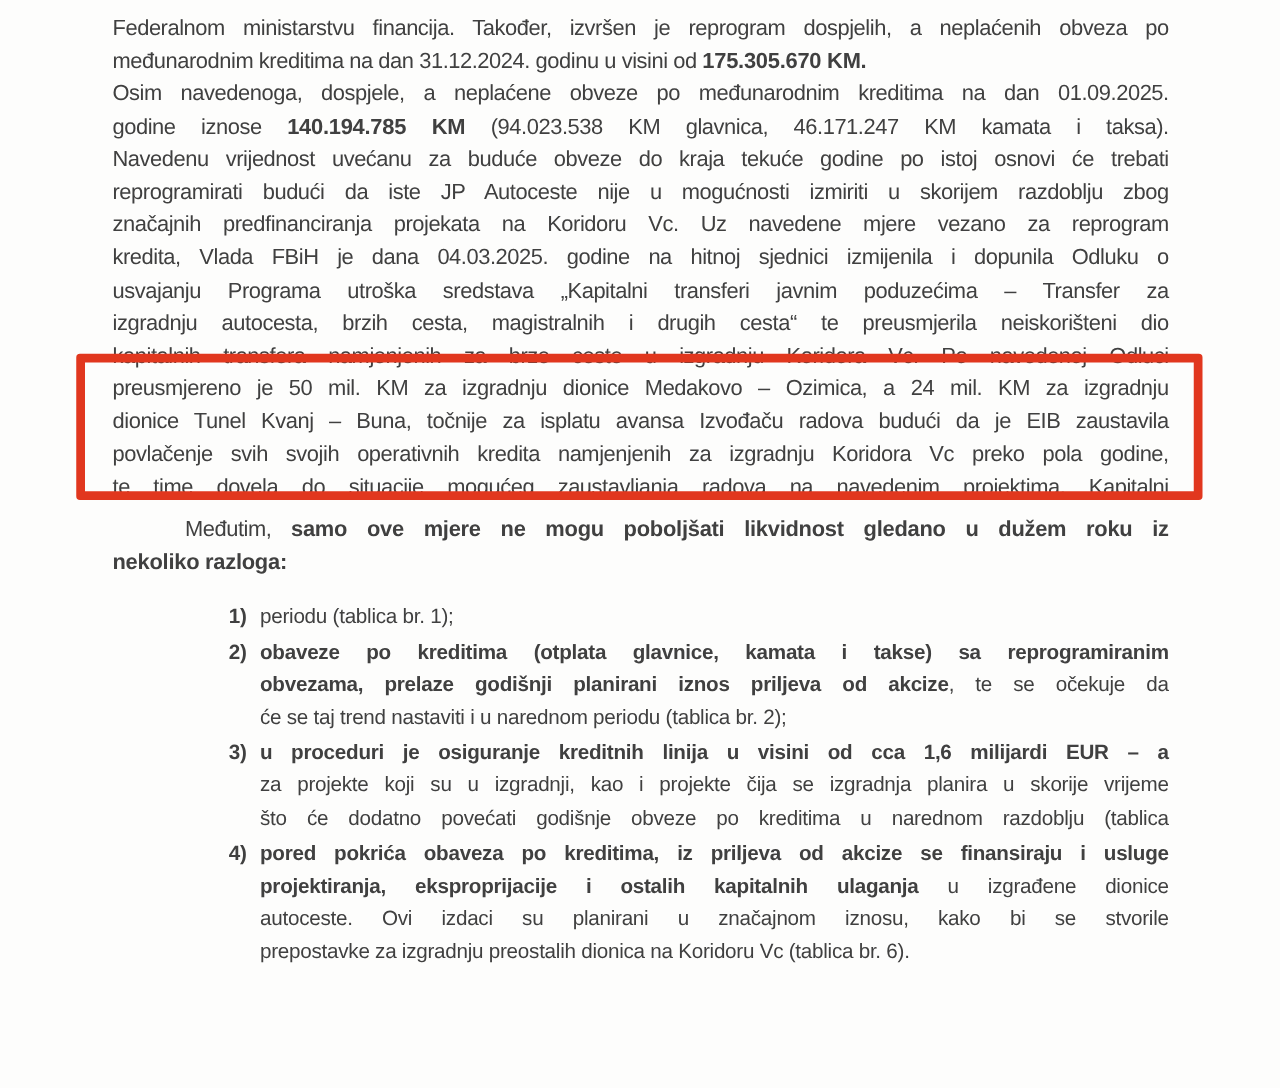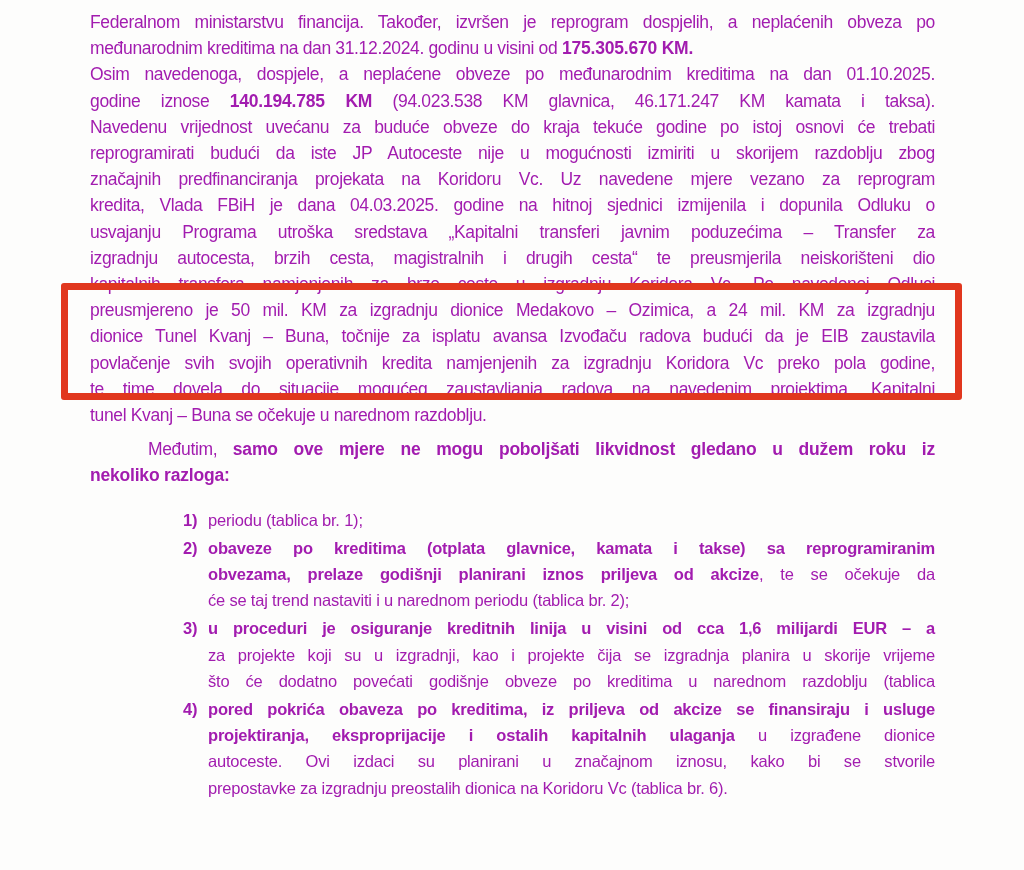--- a/index.html
+++ b/index.html
@@ -36,41 +36,40 @@
     width:901px;height:117px;
     border:7px solid #e1371e;
     border-radius:3px;
     box-sizing:border-box;
     pointer-events:none;
   }
 </style>
 </head>
 <body>
 
-<div class="page" style="background: rgb(253, 253, 252); color: #a21caf;">
+<div class="page" style="background: rgb(253, 253, 252); color: #404040;">
   <div class="doc">
     <div class="para">
         <div class="line j"><span>Federalnom ministarstvu financija. Također, izvršen je reprogram dospjelih, a neplaćenih obveza po</span></div>
         <div class="line l"><span>međunarodnim kreditima na dan 31.12.2024. godinu u visini od </span><b>175.305.670 KM.</b></div>
       </div>
     <div class="para">
-        <div class="line j"><span>Osim navedenoga, dospjele, a neplaćene obveze po međunarodnim kreditima na dan 01.10.2025.</span></div>
+        <div class="line j"><span>Osim navedenoga, dospjele, a neplaćene obveze po međunarodnim kreditima na dan 01.09.2025.</span></div>
         <div class="line j"><span>godine iznose </span><b>140.194.785 KM</b><span> (94.023.538 KM glavnica, 46.171.247 KM kamata i taksa).</span></div>
         <div class="line j"><span>Navedenu vrijednost uvećanu za buduće obveze do kraja tekuće godine po istoj osnovi će trebati</span></div>
         <div class="line j"><span>reprogramirati budući da iste JP Autoceste nije u mogućnosti izmiriti u skorijem razdoblju zbog</span></div>
         <div class="line j"><span>značajnih predfinanciranja projekata na Koridoru Vc. Uz navedene mjere vezano za reprogram</span></div>
         <div class="line j"><span>kredita, Vlada FBiH je dana 04.03.2025. godine na hitnoj sjednici izmijenila i dopunila Odluku o</span></div>
         <div class="line j"><span>usvajanju Programa utroška sredstava „Kapitalni transferi javnim poduzećima – Transfer za</span></div>
         <div class="line j"><span>izgradnju autocesta, brzih cesta, magistralnih i drugih cesta“ te preusmjerila neiskorišteni dio</span></div>
         <div class="line j"><span>kapitalnih transfera namjenjenih za brze ceste u izgradnju Koridora Vc. Po navedenoj Odluci</span></div>
         <div class="line j"><span>preusmjereno je 50 mil. KM za izgradnju dionice Medakovo – Ozimica, a 24 mil. KM za izgradnju</span></div>
         <div class="line j"><span>dionice Tunel Kvanj – Buna, točnije za isplatu avansa Izvođaču radova budući da je EIB zaustavila</span></div>
         <div class="line j"><span>povlačenje svih svojih operativnih kredita namjenjenih za izgradnju Koridora Vc preko pola godine,</span></div>
         <div class="line j"><span>te time dovela do situacije mogućeg zaustavljanja radova na navedenim projektima. Kapitalni</span></div>
-        <div class="line l"><span>tunel Kvanj – Buna se očekuje u narednom razdoblju.</span></div>
       </div>
     <div class="para para-medjutim">
         <div class="line j indent"><span>Međutim, </span><b>samo ove mjere ne mogu poboljšati likvidnost gledano u dužem roku iz</b></div>
         <div class="line l"><b>nekoliko razloga:</b></div>
       </div>
     <div class="numlist">
         <div class="li">
           <div class="num">1)</div>
           <div class="itext">
             <div class="line l"><span>periodu (tablica br. 1);</span></div>

